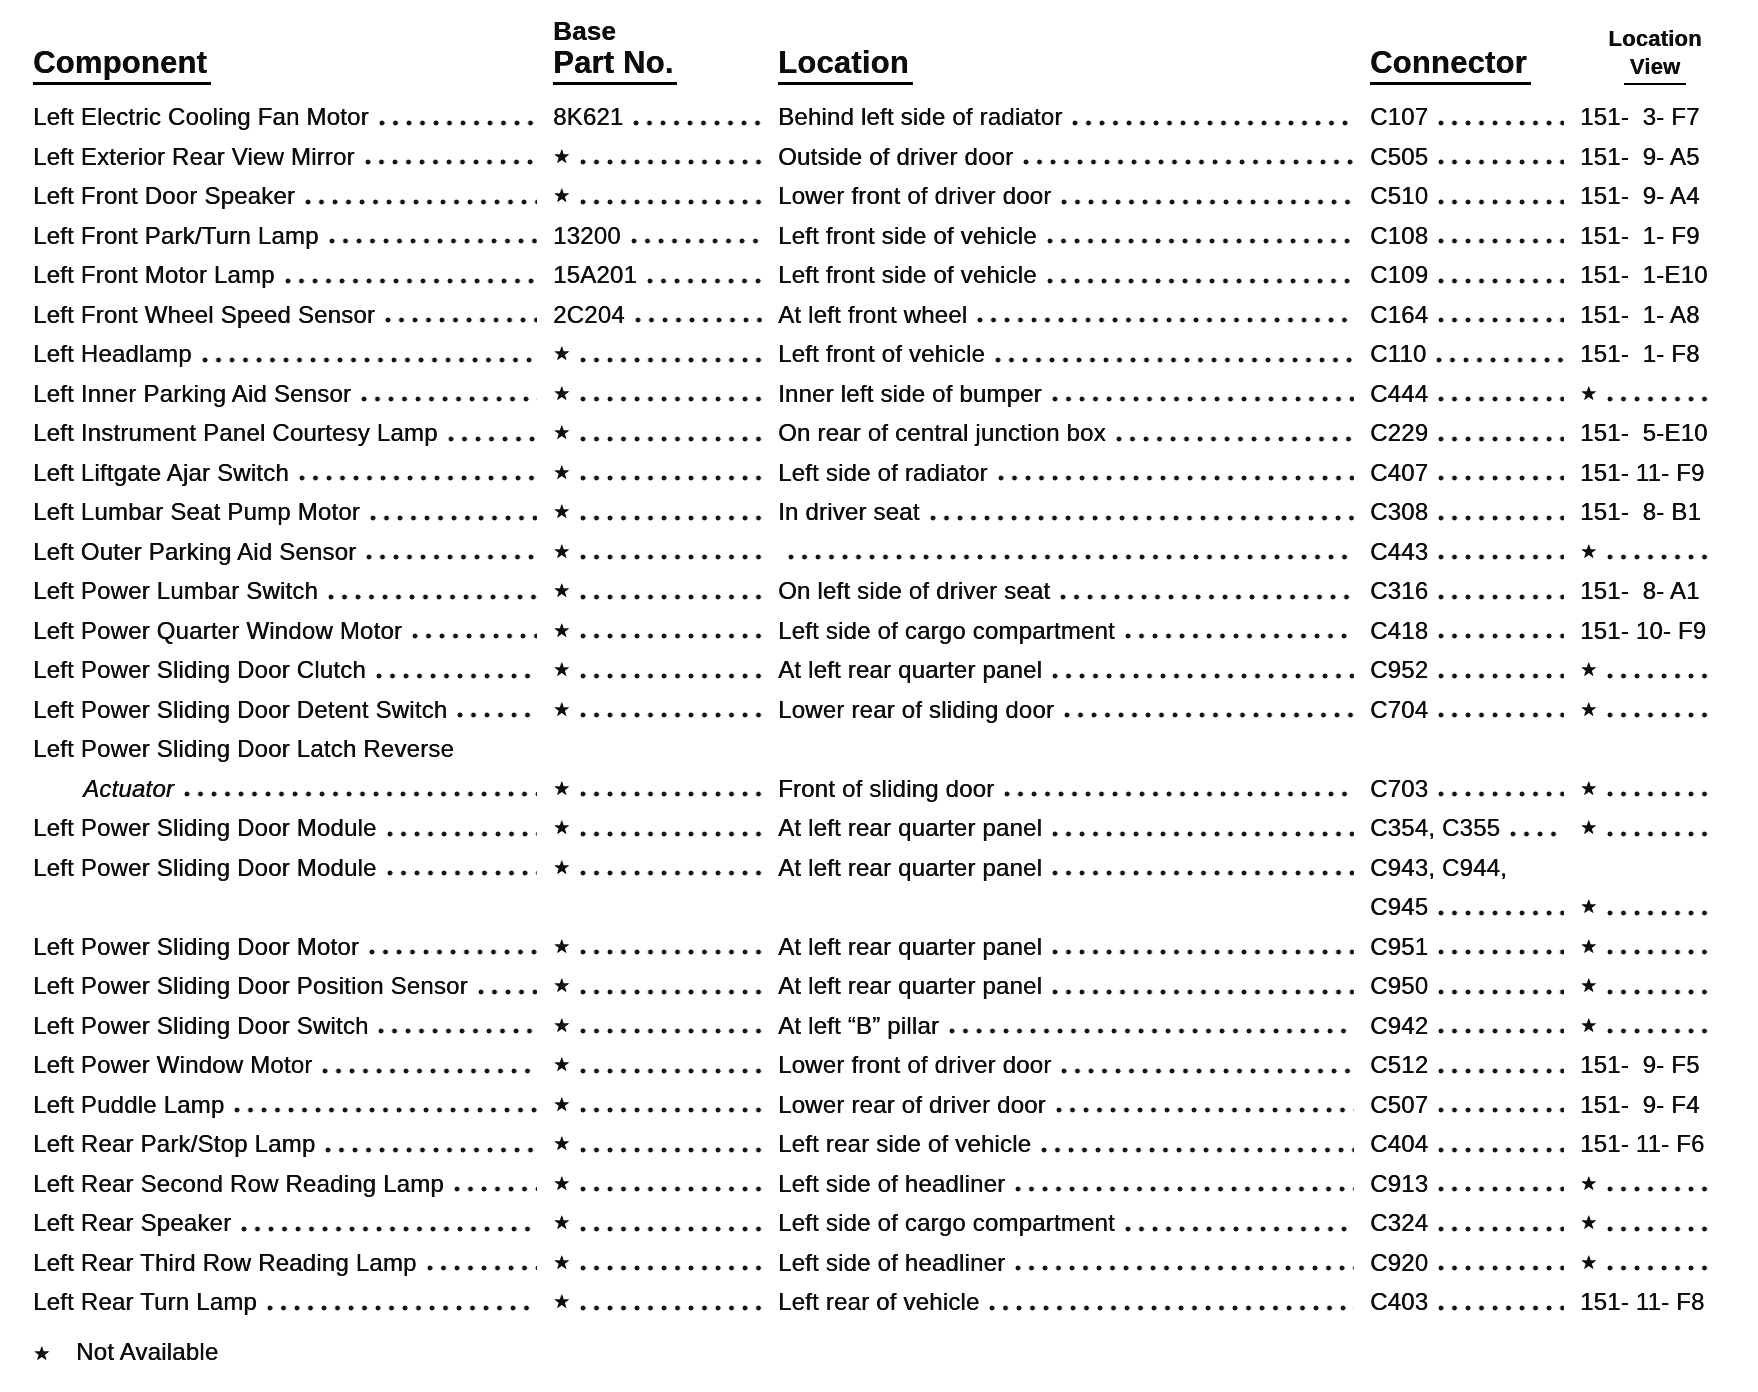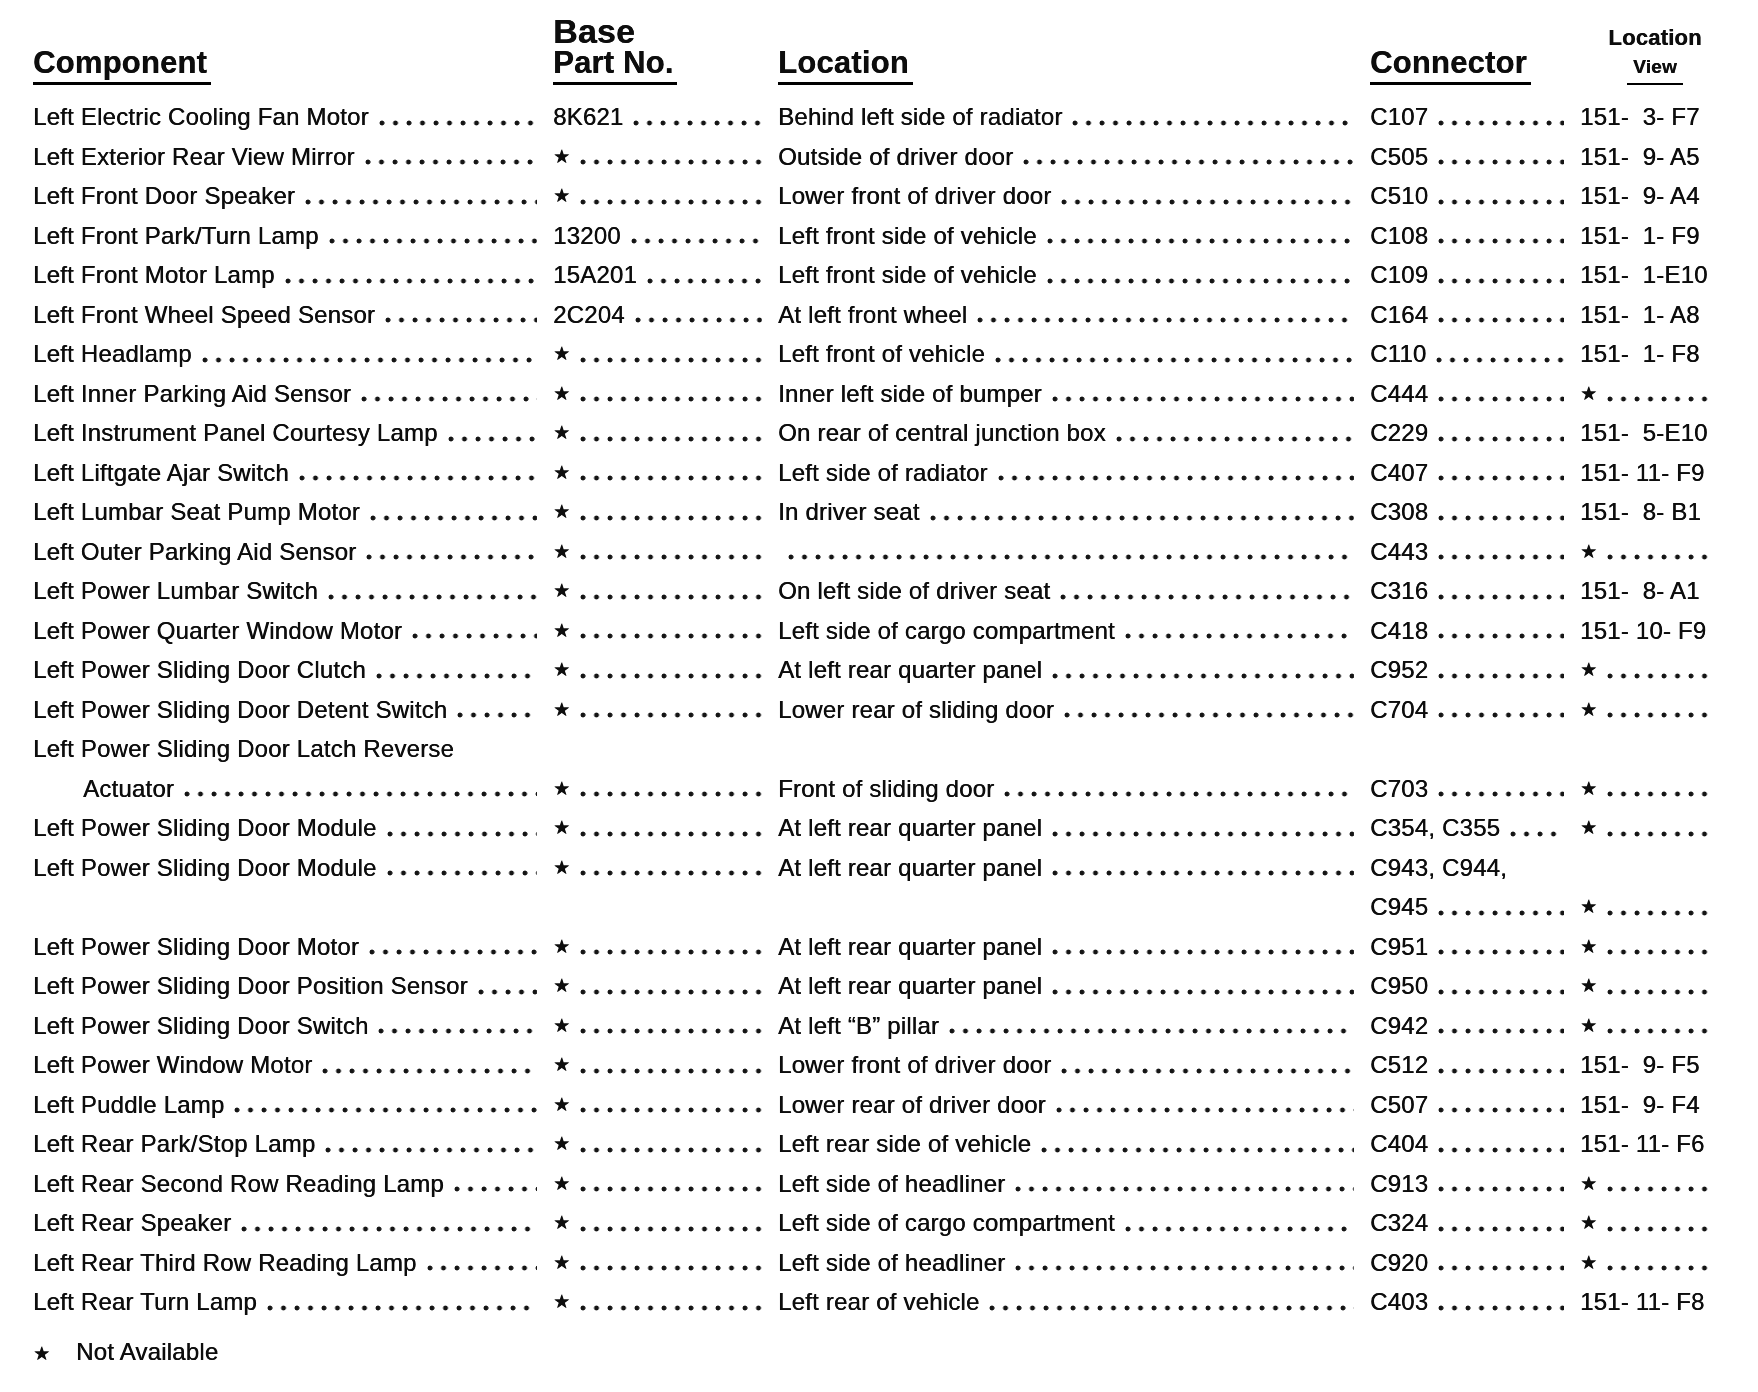--- a/index.html
+++ b/index.html
@@ -14,45 +14,45 @@
     font-size: 24px;
     letter-spacing: 0.2px;
     padding: 16px 0 0 33px;
     overflow: hidden;
     text-shadow: 0.4px 0 0 #0d0d0d;
   }
   
   .header { display:flex; align-items:flex-end; margin-bottom:12px; font-weight:bold; }
   .hcell { display:block; }
   .hu { display:inline-block; border-bottom:3px solid #000; padding:0 4px 4px 0; font-size:31px; line-height:31px; }
-  .hline { display:block; font-size:34px; line-height:31px; }
+  .hline { display:block; font-size:26px; line-height:31px; }
   .c5h { text-align:center; }
   .c5h .hline { font-size:22px; line-height:26px; font-weight:bold; }
-  .c5h .hu { font-size:19px; line-height:26px; border-bottom:2px solid #000; padding:0 6px 3px 6px; }
+  .c5h .hu { font-size:22px; line-height:26px; border-bottom:2px solid #000; padding:0 6px 3px 6px; }
   
   .c1 { width:520px; }
   .c2 { width:225px; }
   .c3 { width:592px; }
   .c4 { width:210px; }
   .c5 { width:150px; }
   
   .row { display:flex; height:39.5px; line-height:39.5px;text-align:center; }
   .cell { display:flex; min-width:0; }
   .val { white-space:pre; }
   .leader {
     flex:1 1 auto; height:6px; align-self:flex-end;
     margin:0 16px 11px 10px;
     background-image: radial-gradient(circle at 3px 3px, #141414 2.1px, transparent 2.8px);
     background-size: 13.5px 6px;
     background-repeat: repeat-x;
     background-position: left bottom;
   }
   .c5 .leader { display:none; }
   .row.vl .c5 .leader { display:block; }
-  .row.indent .c1 { padding-left:50px; }
+  .row.indent .c1 { padding-left:50px;font-style:italic; }
   .star { font-size:19px; letter-spacing:0; }
   
   .footnote { display:flex; align-items:baseline; margin-top:16px; }
   .fstar { margin-right:26px; }
 </style>
 </head>
 <body>
 
 <div class="page">
 

